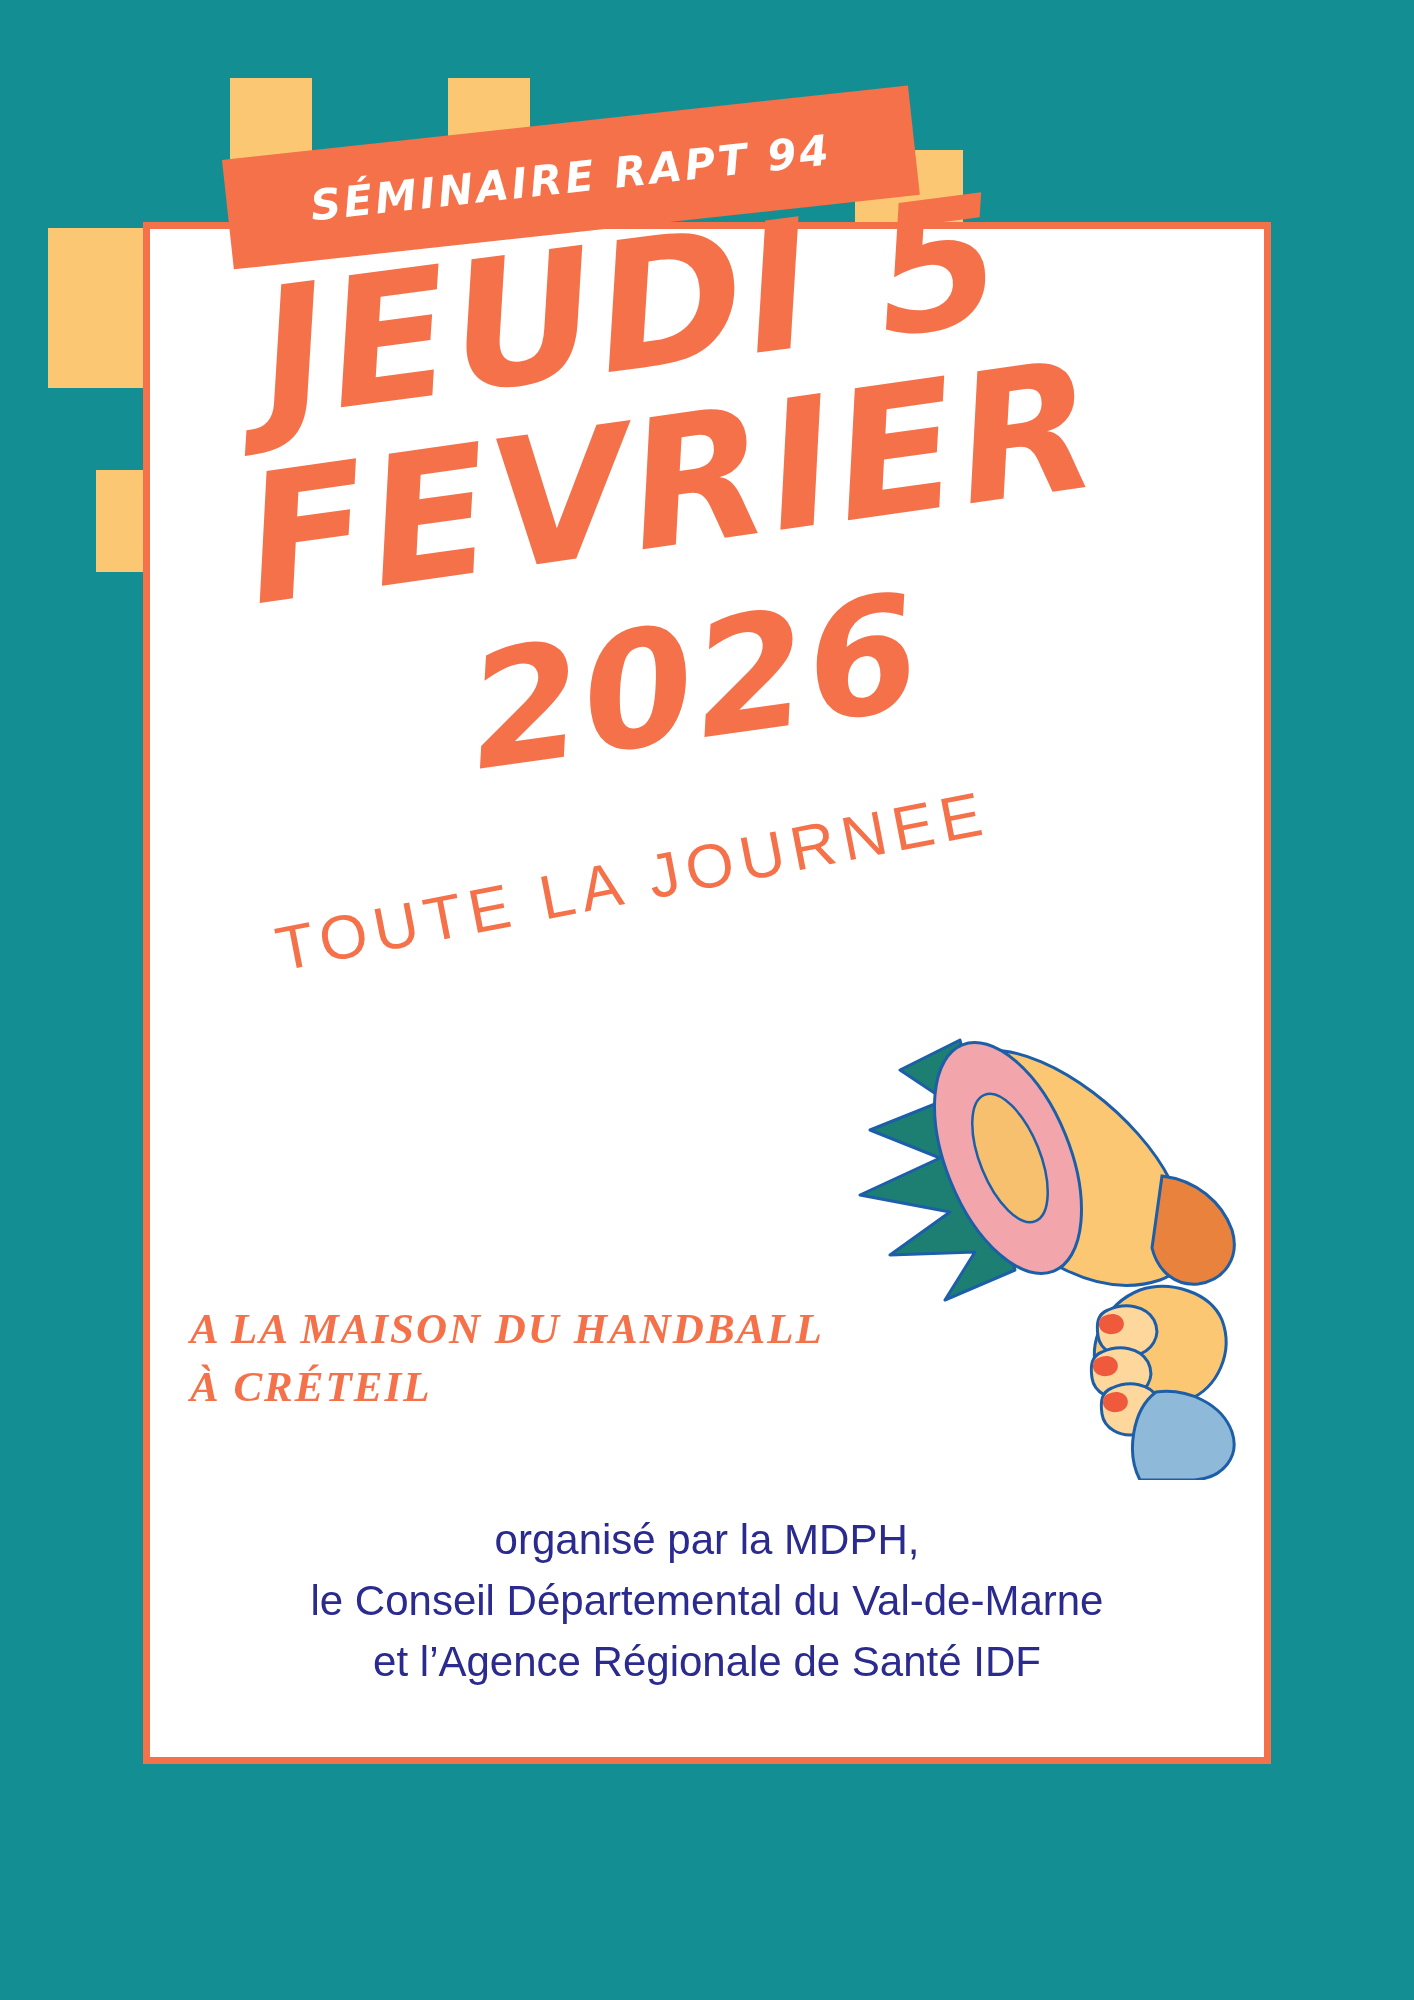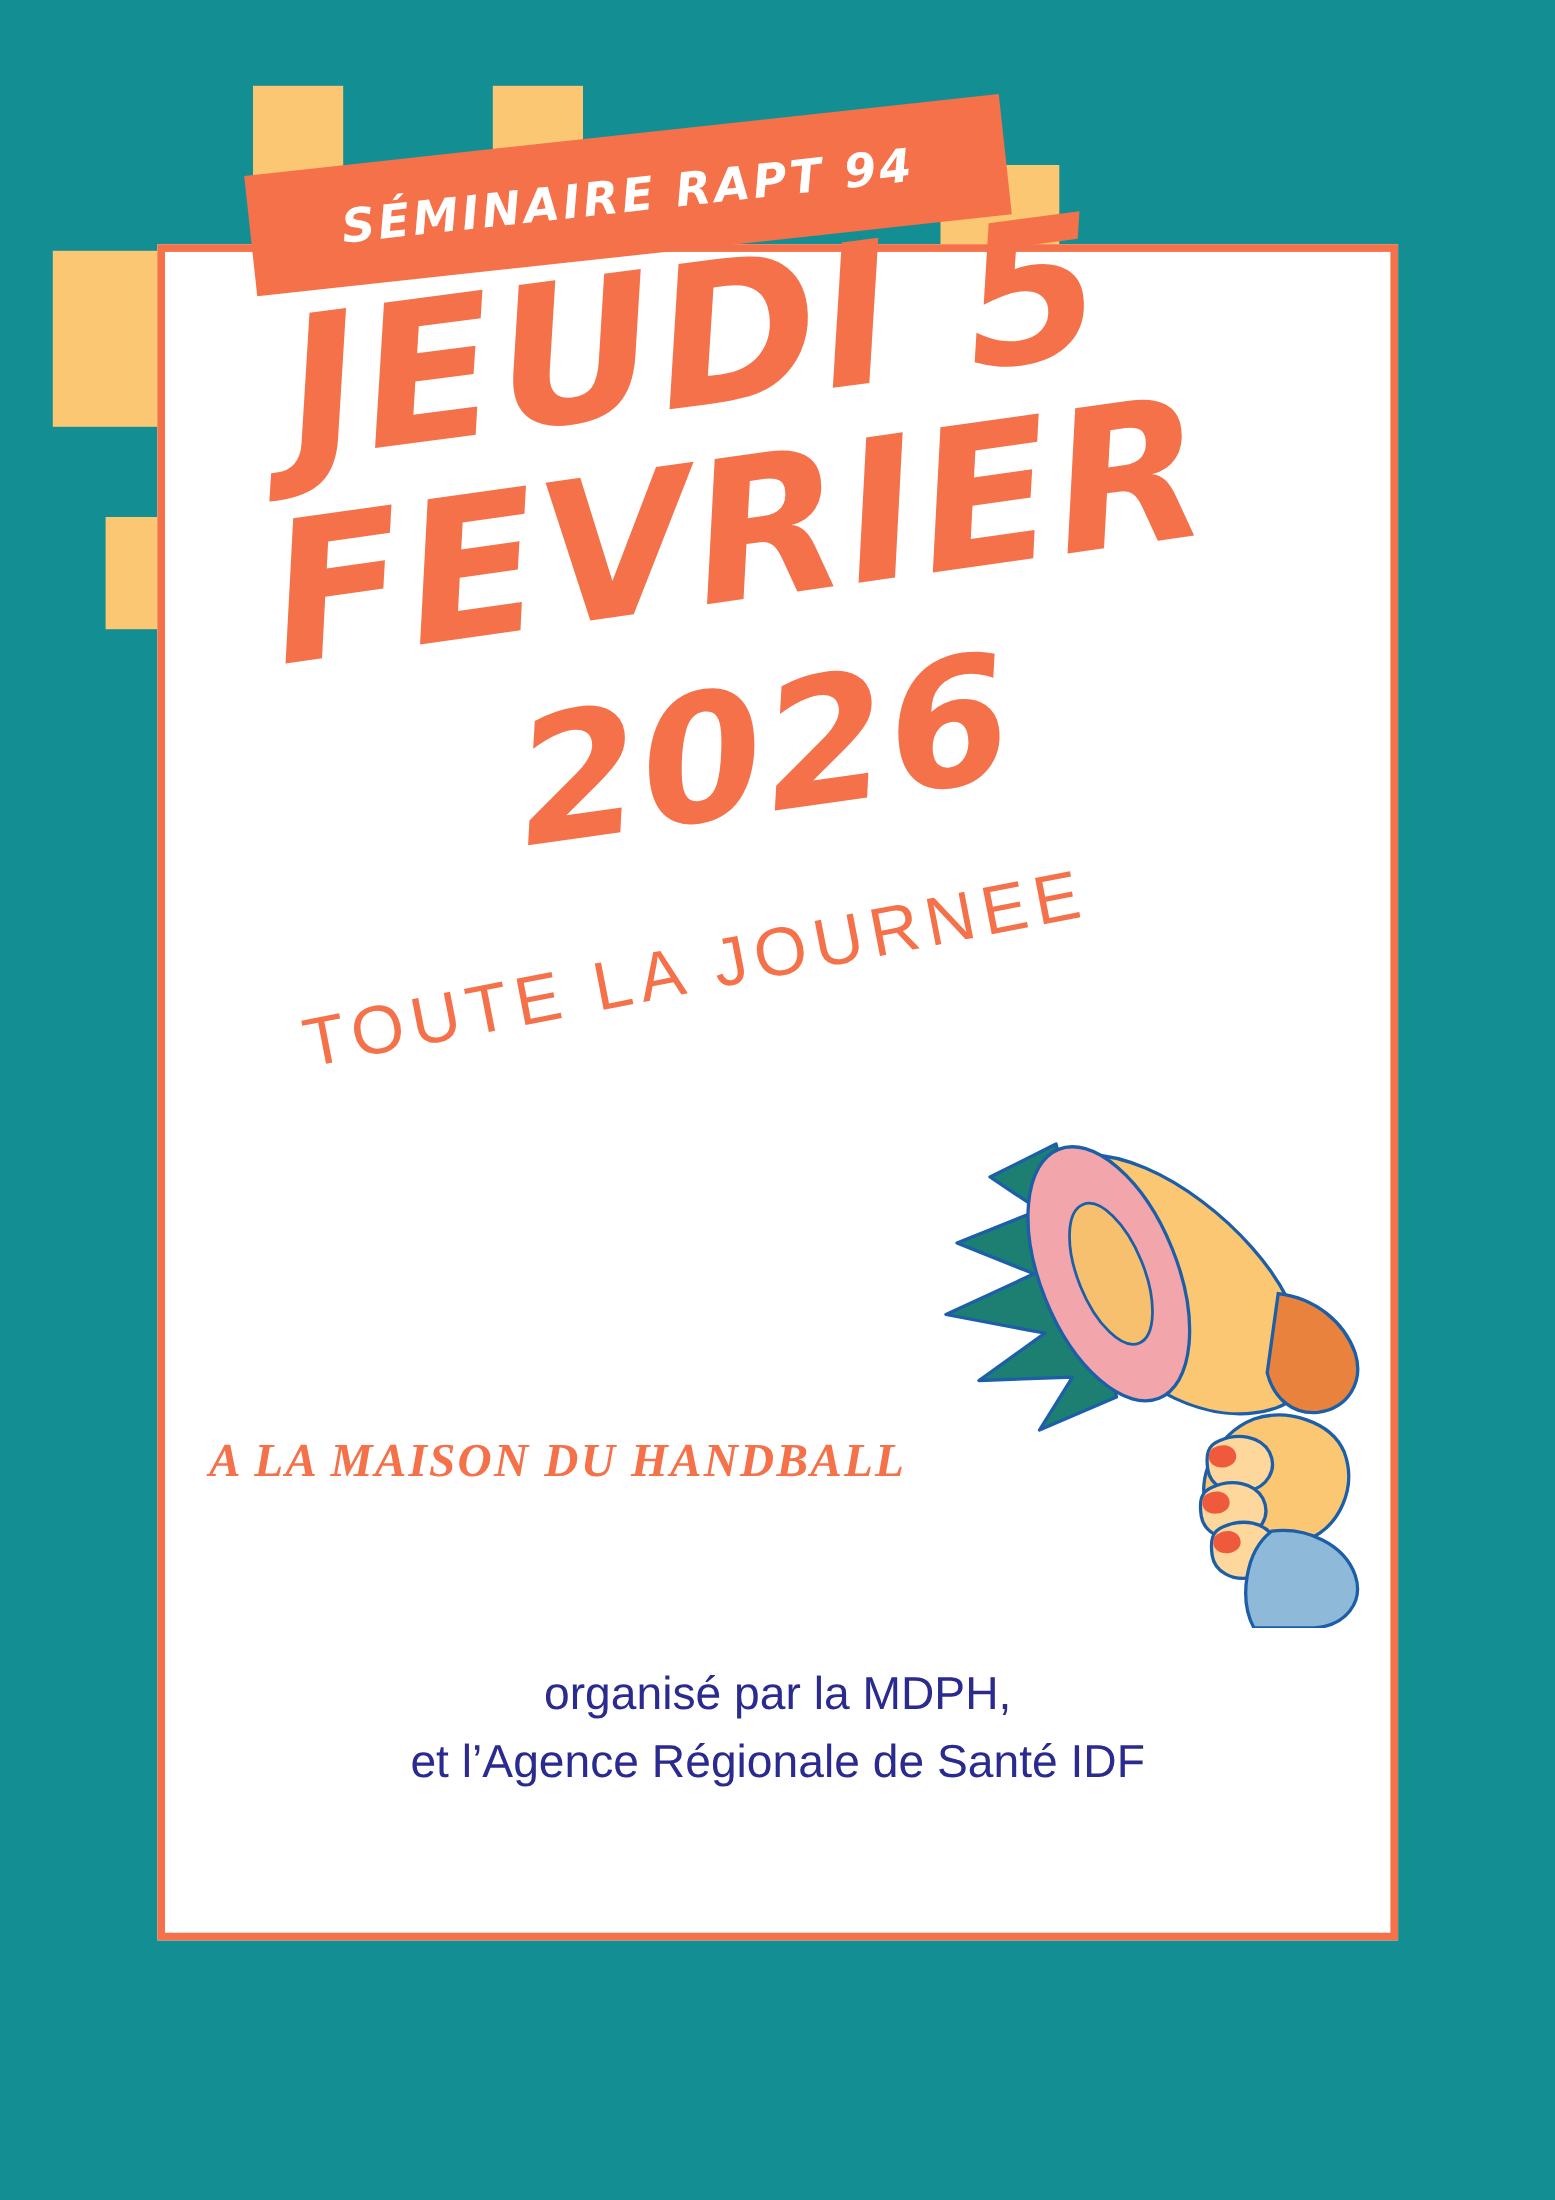--- a/index.html
+++ b/index.html
@@ -241,20 +241,22 @@
       <path d="M264 336 C272 332 280 334 283 340 C286 347 281 353 273 354 C265 355 259 350 259 345 C259 340 260 338 264 336 Z" fill="#f05a3c"></path>
       <path d="M258 378 C266 374 274 376 277 382 C280 389 275 395 267 396 C259 397 253 392 253 387 C253 382 254 380 258 378 Z" fill="#f05a3c"></path>
       <path d="M268 414 C276 410 284 412 287 418 C290 425 285 431 277 432 C269 433 263 428 263 423 C263 418 264 416 268 414 Z" fill="#f05a3c"></path>
 
       <path d="M316 412 C348 408 382 424 392 452 C400 476 384 498 354 500 L300 500 C286 474 292 430 316 412 Z" fill="#8fb9d8" stroke="#1c5fa8" stroke-width="3"></path>
     </svg>
   </div>
 
   <div class="venue">
     <div>A LA MAISON DU HANDBALL</div>
+    <div>À CRÉTEIL</div>
   </div>
 
   <div class="organisers">
     <div>organisé par la MDPH,</div>
+    <div>le Conseil Départemental du Val-de-Marne</div>
     <div>et l’Agence Régionale de Santé IDF</div>
   </div>
 
 </div>
 
 </body></html>

